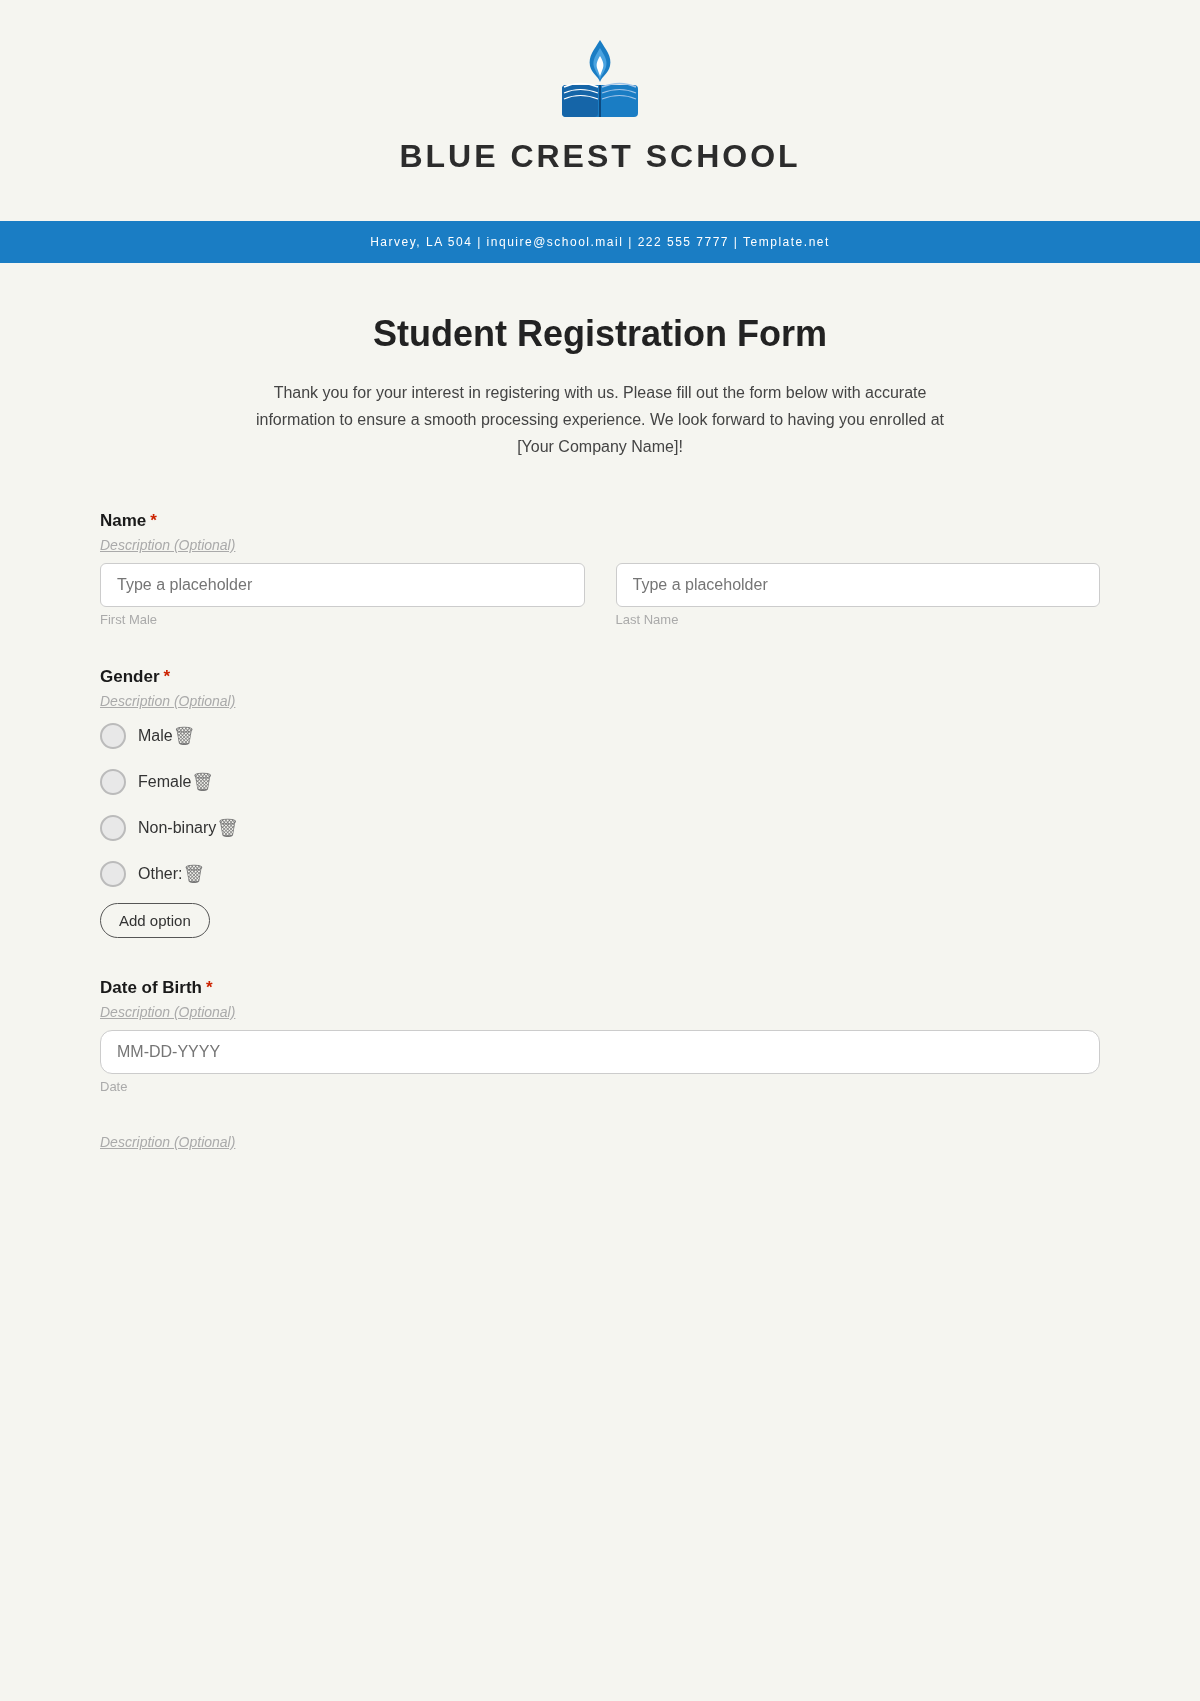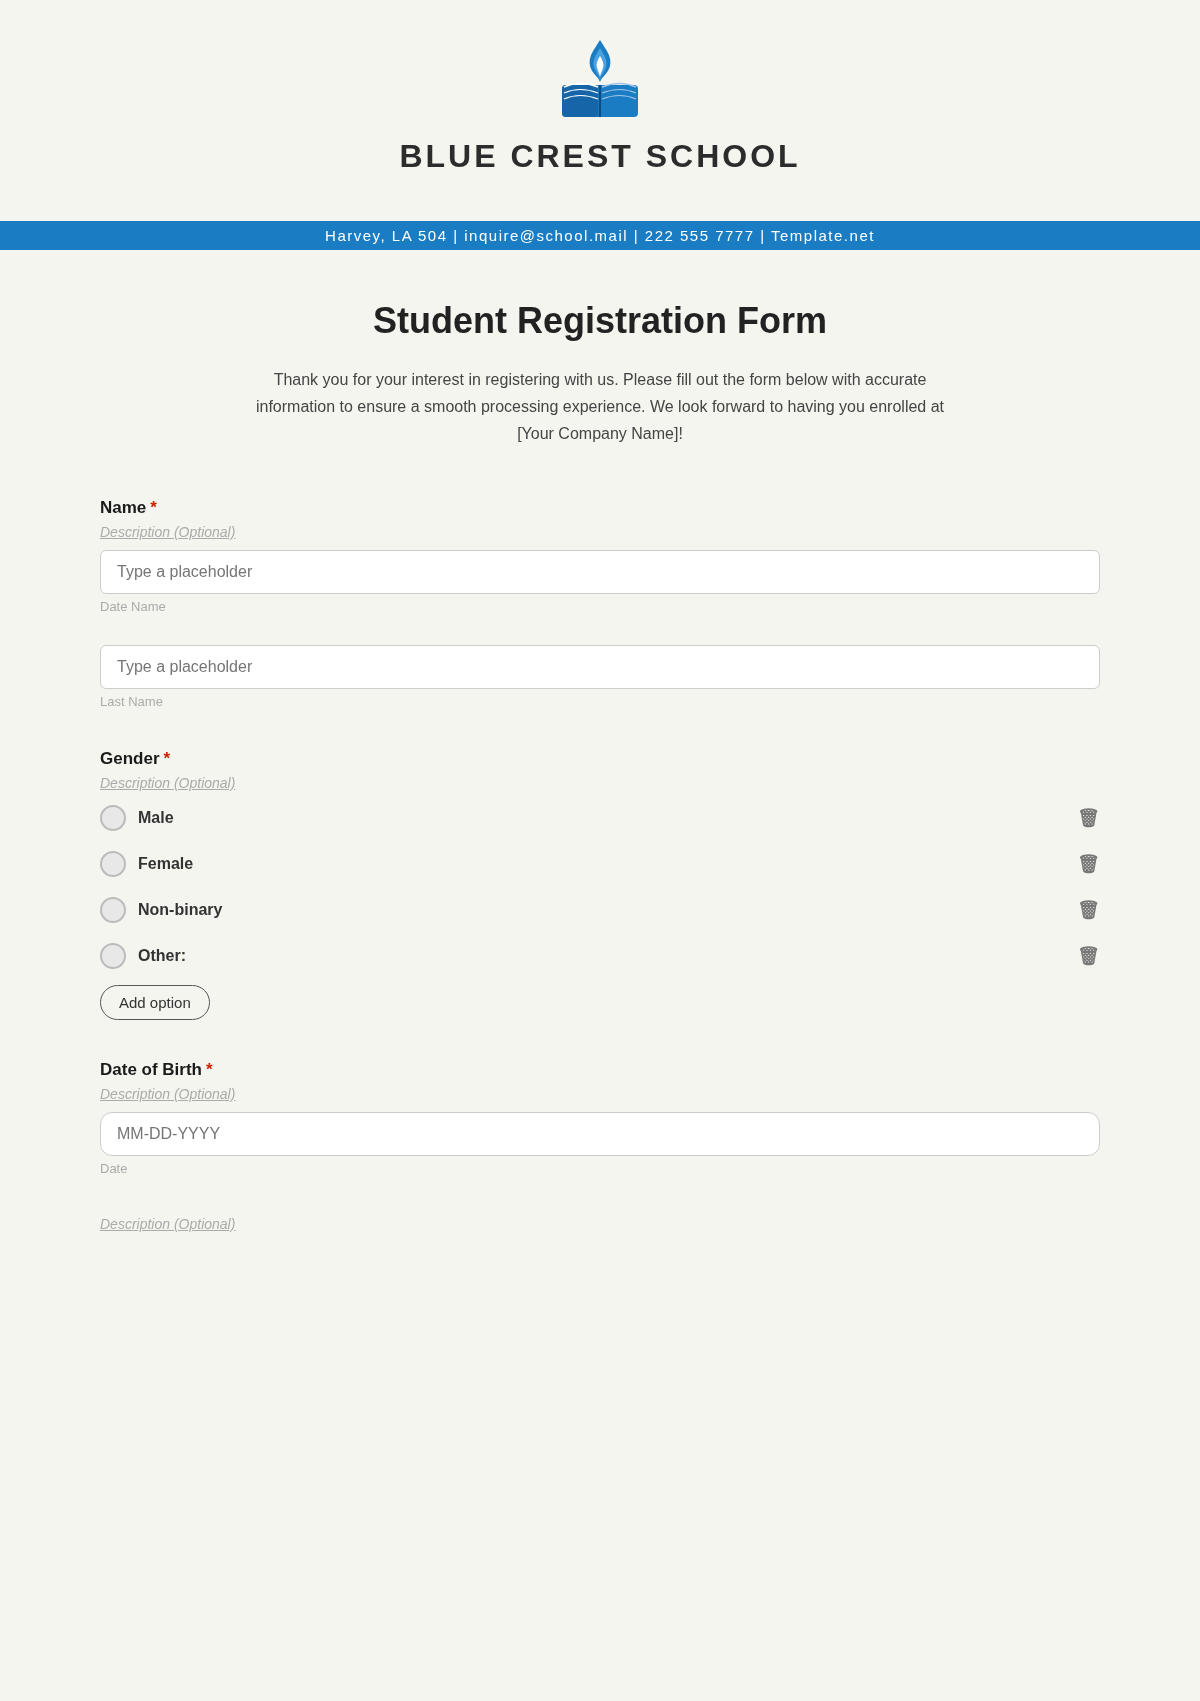--- a/index.html
+++ b/index.html
@@ -42,24 +42,24 @@
       font-size: 32px;
       font-weight: bold;
       letter-spacing: 3px;
       color: #2c2c2c;
       text-transform: uppercase;
     }
 
     .contact-bar {
       background-color: #1a7dc4;
       width: 100%;
-      padding: 6px 20px;
+      padding: 14px 20px;
       text-align: center;
       color: white;
-      font-size: 15px;
+      font-size: 12px;
       letter-spacing: 1.5px;
     }
 
     .main-content {
       padding: 50px 100px;
       background-color: #f5f5f0;
     }
 
     .form-title {
       text-align: center;
@@ -114,45 +114,42 @@
 
     .field-sublabel {
       font-size: 13px;
       color: #aaa;
       margin-top: 5px;
     }
 
     .name-row {
       display: flex;
       gap: 31px;
-      flex-direction: column;
     }
 
     .name-col {
       flex: 1;
     }
 
     .text-input {
       width: 100%;
       padding: 12px 16px;
       border: 1.5px solid #ccc;
       border-radius: 6px;
       font-size: 16px;
       color: #555;
       background: #fff;
       outline: none;
     }
 
     .radio-option {
       display: flex;
       align-items: center;
-      justify-content: space-between;
       margin-bottom: 12px;
       padding: 4px 0;
-      font-weight: bold;
     }
 
     .radio-left {
       display: flex;
       align-items: center;
       gap: 12px;
     }
 
     .radio-circle {
       width: 26px;
@@ -236,21 +233,21 @@
 
 
   <div class="field-block">
     <div class="field-label">
       <span>Name</span><span class="required">*</span>
     </div>
     <div class="field-description">Description (Optional)</div>
     <div class="name-row">
       <div class="name-col">
         <input type="text" class="text-input" placeholder="Type a placeholder" style="">
-        <div class="field-sublabel">Date Name</div>
+        <div class="field-sublabel">First Male</div>
       </div>
       <div class="name-col">
         <input type="text" class="text-input" placeholder="Type a placeholder" style="">
         <div class="field-sublabel">Last Name</div>
       </div>
     </div>
   </div>
 
   <div class="field-block">
     <div class="field-label">

